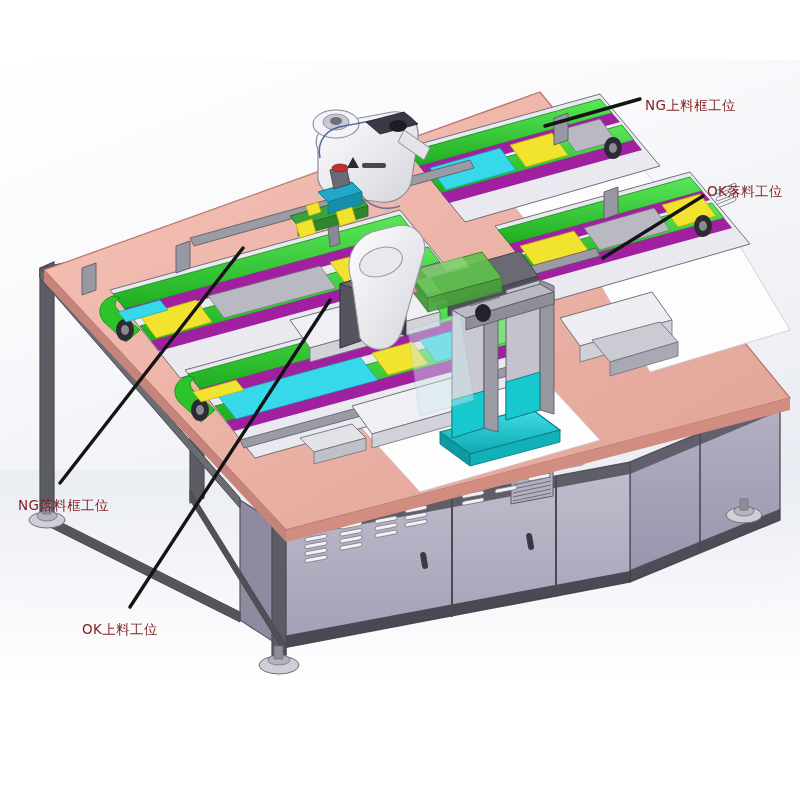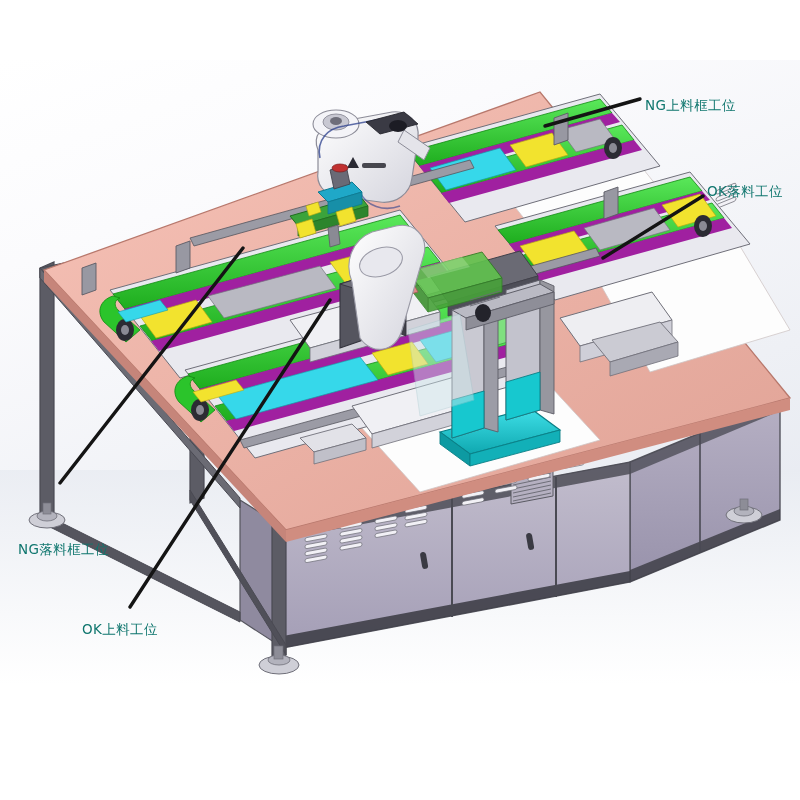--- a/index.html
+++ b/index.html
@@ -19,28 +19,28 @@
     position:absolute;left:0;top:470px;width:800px;height:330px;
     background:linear-gradient(180deg,rgba(233,236,242,.85) 0%,rgba(255,255,255,1) 65%);
   }
 
   svg.scene{position:absolute;left:0;top:0;width:800px;height:800px;}
 
   
   .lbl{
     position:absolute;
     font-size:13.5px;
-    color:#0f766e;
+    color:#7f1d1d;
     letter-spacing:.4px;
     white-space:nowrap;
     font-family:"DejaVu Sans","Liberation Sans",sans-serif;
   }
   #lbl-ng-load{left:645px;top:97px;}
   #lbl-ok-unload{left:707px;top:183px;text-align:center;}
-  #lbl-ng-unload{left:18px;top:497px;margin-top:44px;}
+  #lbl-ng-unload{left:18px;top:497px;}
   #lbl-ok-load{left:82px;top:621px;}
 </style>
 </head>
 <body>
 
 <div id="stage">
 
   <div class="backdrop"></div>
   <div class="backdrop2"></div>
 

